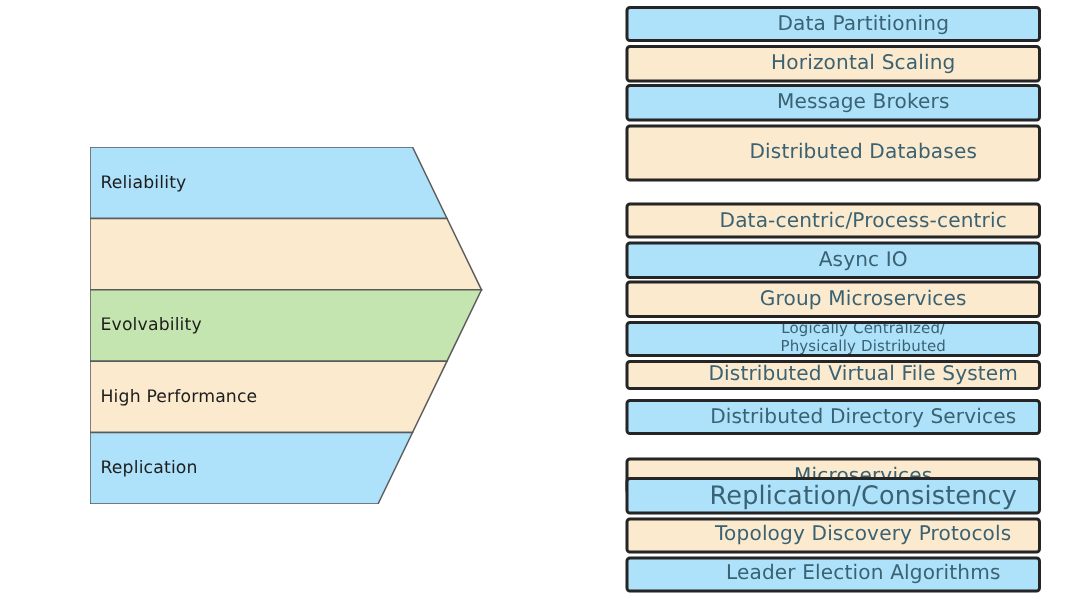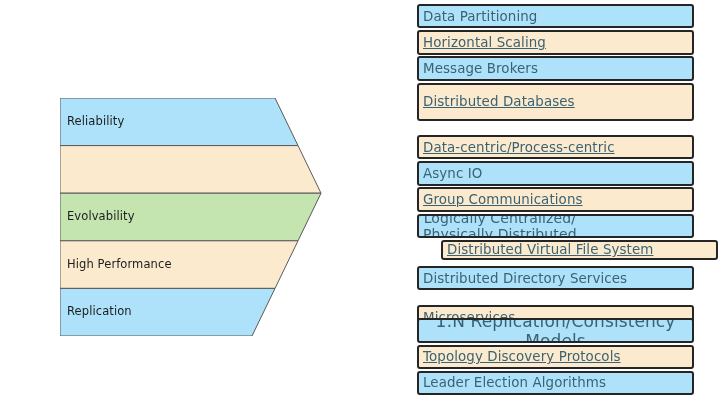--- a/index.html
+++ b/index.html
@@ -51,32 +51,34 @@
   }
   .stack-row {
     position: absolute;
     left: 0;
     width: 277px;
     box-sizing: border-box;
     border: 2px solid #252525;
     border-radius: 3px;
     display: flex;
     align-items: center;
+    justify-content: center;
     text-align: center;
     color: #3b6273;
     font-size: 13.4px;
     letter-spacing: 0.1px;
     overflow: hidden;
+    padding-left: 40px;
   }
   .stack-row.blue  { background: #ade2fa; }
-  .stack-row.cream { background: #fbeacd; text-decoration: underline; }
+  .stack-row.cream { background: #fbeacd; }
   .stack-row .row-text { padding: 0 4px; }
   .stack-row.small .row-text { font-size: 17px; }
   .stack-row.tiny .row-text {
-    font-size: 14px;
+    font-size: 10px;
     line-height: 1.15;
   }
 </style>
 </head>
 <body>
 
 <div id="chevron-diagram">
   <svg width="262" height="238" viewBox="0 0 262 238">
     <g>
       <path class="band-path" d="M0,0 H215 L238,47.6 H0 Z" fill="#ade2fa" stroke="#5a5a5a" stroke-width="1"></path>
@@ -106,26 +108,26 @@
     <div class="stack-row cream" style="top: 78.6px; height: 38px;">
       <span class="row-text">Distributed Databases</span>
     </div>
     <div class="stack-row cream" style="top: 131px; height: 24.4px;">
       <span class="row-text">Data-centric/Process-centric</span>
     </div>
     <div class="stack-row blue" style="top: 157.2px; height: 24.4px;">
       <span class="row-text">Async IO</span>
     </div>
     <div class="stack-row cream" style="top: 183.4px; height: 24.4px;">
-      <span class="row-text">Group Communications</span>
+      <span class="row-text">Group Microservices</span>
     </div>
     <div class="stack-row blue tiny" style="top: 209.6px; height: 24.4px;">
       <span class="row-text">Logically Centralized/<br>Physically Distributed</span>
     </div>
-    <div class="stack-row cream" style="top: 235.8px; height: 20px; margin-left: 24px;">
+    <div class="stack-row cream" style="top: 235.8px; height: 20px;">
       <span class="row-text">Distributed Virtual File System</span>
     </div>
     <div class="stack-row blue" style="top: 262px; height: 24.4px;">
       <span class="row-text">Distributed Directory Services</span>
     </div>
     <div class="stack-row cream" style="top: 288.2px; height: 24.4px; margin-top: 13px;">
       <span class="row-text">Microservices</span>
     </div>
     <div class="stack-row blue small" style="top: 314.4px; height: 24.4px;">
       <span class="row-text">1:N Replication/Consistency Models</span>

